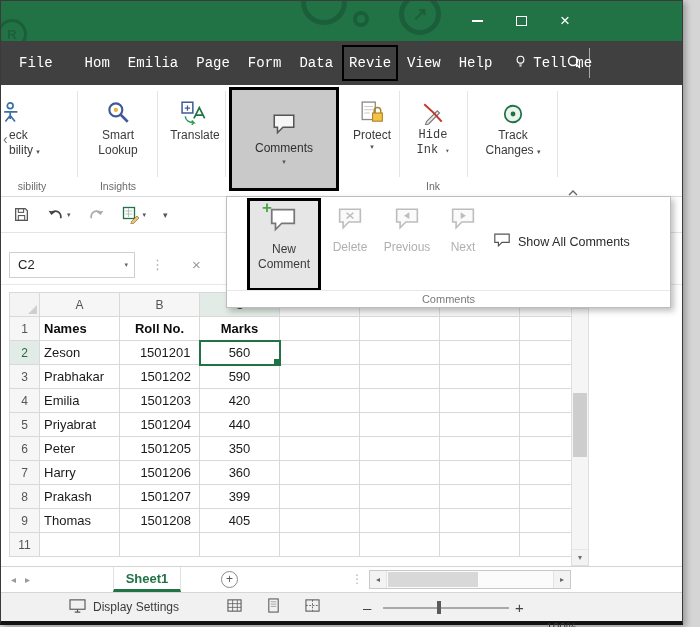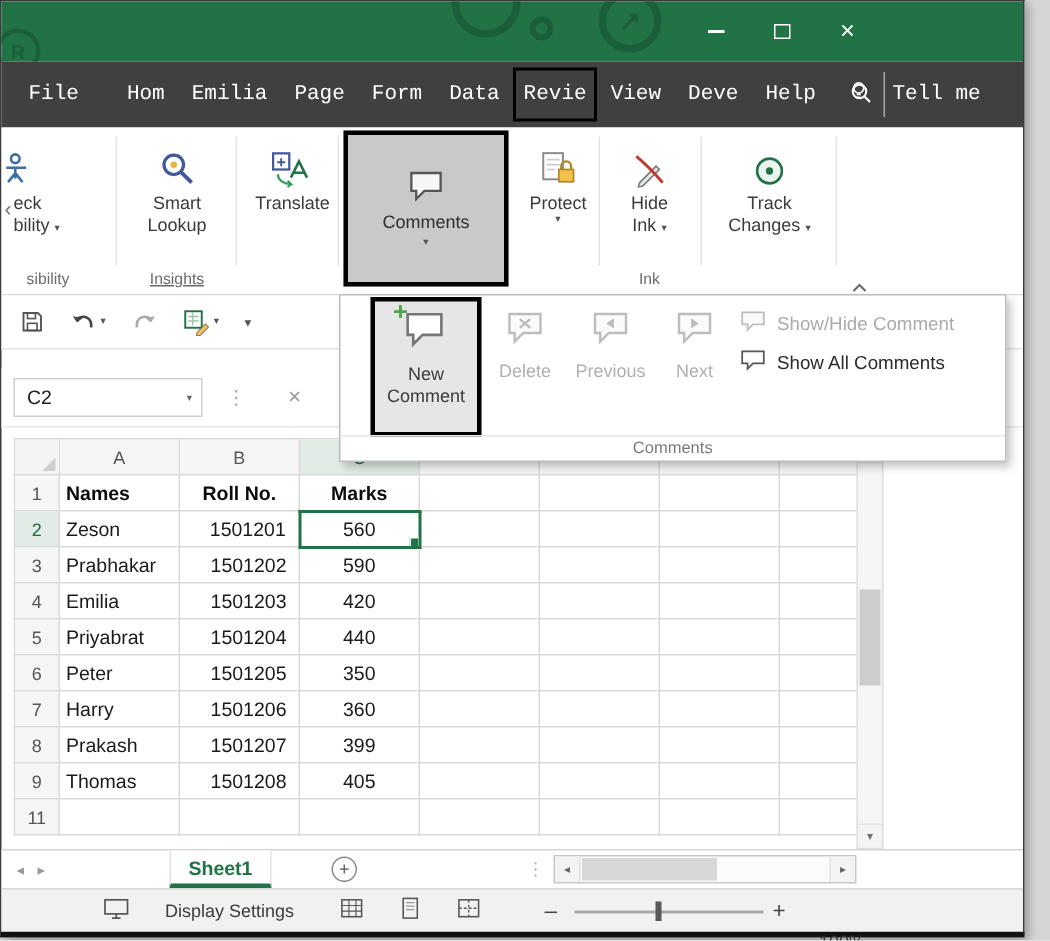--- a/index.html
+++ b/index.html
@@ -21,21 +21,21 @@
   .min-bar { width:11px; height:2px; background:#fff; display:block; }
   .max-box { width:11px; height:10px; border:1.5px solid #fff; display:block; }
   .ctl.close { font-size:17px; }
 
   
   .menubar { position:absolute; left:0; top:40px; width:100%; height:44px; background:#404040;
              display:flex; align-items:center; padding-left:9px; color:#fff;font-family:Liberation Mono, monospace; }
   .mtab { font-size:14px; padding:0 9px; height:44px; display:flex; align-items:center; white-space:nowrap; }
   .mtab.first { margin-right:14px; }
   .mtab.boxed { border:2px solid #000; height:36px; padding:0 5px; }
-  .mtellme { display:flex; align-items:center; gap:15px; margin-left:12px; font-size:14px; }
+  .mtellme { display:flex; align-items:center; gap:5px; margin-left:12px; font-size:14px; }
   .msearch { position:absolute; left:565px; top:13px; }
   .mdiv { position:absolute; left:588px; top:7px; width:1px; height:30px; background:rgba(255,255,255,.55); }
 
   
   .ribbon { position:absolute; left:0; top:84px; width:100%; height:112px; background:#fff; border-bottom:1px solid #dadada; }
   .rbtn { position:absolute; top:4px; height:92px; display:flex; flex-direction:column; align-items:center; font-size:12px; color:#3b3b3b; text-align:center; line-height:15px; }
   .rbtn .ic { height:36px; display:flex; align-items:flex-end; justify-content:center; margin-bottom:3px; }
   .chv { font-size:7px; color:#555; line-height:8px; }
   .grp { position:absolute; top:95px; font-size:10.5px; color:#6b6b6b; text-align:center; }
   .rdiv { position:absolute; top:6px; height:86px; width:1px; background:#e4e4e4; }
@@ -89,21 +89,21 @@
   .newsheet { position:absolute; left:220px; top:4px; width:17px; height:17px; border:1px solid #8a8a8a; border-radius:50%; color:#555; font-size:12px; line-height:14px; text-align:center; }
   .sbdots { position:absolute; left:350px; top:5px; color:#b0b0b0; font-size:12px; }
   .hscroll { position:absolute; left:368px; top:3px; width:202px; height:19px; border:1px solid #c9c9c9; background:#fbfbfb; }
   .hbtn { position:absolute; top:0; width:17px; height:100%; text-align:center; font-size:8px; color:#666; line-height:17px; background:#f3f3f3; }
   .hbtn.l { left:0; border-right:1px solid #e3e3e3; }
   .hbtn.r { right:0; border-left:1px solid #e3e3e3; }
   .hthumb { position:absolute; left:18px; top:1px; bottom:1px; width:90px; background:#d8d8d8; }
 
   
   .statusbar { position:absolute; left:0; top:591px; width:100%; height:29px; background:#f1f1f1; border-top:1px solid #d6d6d6; font-size:12px; color:#3b3b3b; }
-  .ds { position:absolute; left:68px; top:0; height:100%; display:flex; align-items:center; gap:24px; }
+  .ds { position:absolute; left:68px; top:0; height:100%; display:flex; align-items:center; gap:7px; }
   .views { position:absolute; left:226px; top:0; height:100%; display:flex; align-items:center; gap:24px; }
   .zo { position:absolute; top:0; height:100%; display:flex; align-items:center; font-size:15px; color:#444; }
   .zo.minus { left:362px; } .zo.plus { left:514px; }
   .ztrack { position:absolute; left:382px; top:14px; width:126px; height:2px; background:#a9a9a9; }
   .zthumb { position:absolute; left:54px; top:-6px; width:4px; height:13px; background:#5a5a5a; }
   .zlabel { position:absolute; left:545px; top:0; height:100%; display:flex; align-items:center; color:#333;margin-top:21px; }
 
   
   .panel { position:absolute; left:225px; top:195px; width:445px; height:112px; background:#fff; border:1px solid #bdbdbd;
            box-shadow:3px 3px 6px rgba(0,0,0,.25); z-index:60; font-size:12px; color:#3b3b3b; }
@@ -146,21 +146,20 @@
 
     <div class="menubar">
       <div class="mtab first">File</div>
       <div class="mtab">Hom</div>
       <div class="mtab">Emilia</div>
       <div class="mtab">Page</div>
       <div class="mtab">Form</div>
       <div class="mtab">Data</div>
       <div class="mtab boxed">Revie</div>
       <div class="mtab">View</div>
-      <div class="mtab">Deve</div>
       <div class="mtab">Help</div>
       <div class="mtellme">
         <span>
           <svg viewBox="0 0 16 16" width="15" height="15">
               <circle cx="8" cy="6" r="3.6" fill="none" stroke="#fff" stroke-width="1.2"></circle>
               <path d="M6.5 10.6h3M6.9 12.6h2.2" stroke="#fff" stroke-width="1.2" fill="none"></path>
             </svg>
         </span>
         <span>Tell me</span>
       </div>
@@ -196,21 +195,21 @@
         <span class="ic">
           <svg viewBox="0 0 24 24" width="26" height="26">
               <circle cx="10" cy="10" r="6" fill="none" stroke="#41599c" stroke-width="2"></circle>
               <line x1="14.5" y1="14.5" x2="21" y2="21" stroke="#41599c" stroke-width="2.4"></line>
               <circle cx="10" cy="10" r="2" fill="#e9b63a"></circle>
             </svg>
         </span>
         <span>Smart</span>
         <span>Lookup</span>
       </div>
-      <div class="grp" style="left:86px;width:62px;text-decoration:underline;">Insights</div>
+      <div class="grp" style="left:86px;width:62px;">Insights</div>
 
       <div class="rdiv" style="left:156px;"></div>
 
       <div class="rbtn" style="left:162px;width:64px;">
         <span class="ic">
           <svg viewBox="0 0 26 22" width="28" height="24">
             <rect x="1" y="1" width="10" height="10" fill="none" stroke="#41599c" stroke-width="1.4"></rect>
             <path d="M3.5 6.5h5M6 4v5" stroke="#41599c" stroke-width="1.2" fill="none"></path>
             <path d="M12 16l5-10 5 10M14 13h6" fill="none" stroke="#217346" stroke-width="1.6"></path>
             <path d="M4 14c0 4 4 6 8 6l-2-2m2 2l-2 2" fill="none" stroke="#2e9e57" stroke-width="1.4"></path>
@@ -240,21 +239,21 @@
             <path d="M13 11v-2a3 3 0 0 1 6 0v2" fill="none" stroke="#b08420" stroke-width="1.4"></path>
             <rect x="11.5" y="11" width="9" height="7.5" fill="#f2c24b" stroke="#b08420" stroke-width="1"></rect>
           </svg>
         </span>
         <span>Protect</span>
         <span class="chv">▾</span>
       </div>
 
       <div class="rdiv" style="left:398px;"></div>
 
-      <div class="rbtn" style="left:406px;width:52px;">
+      <div class="rbtn" style="left:406px;width:52px;font-family:Liberation Mono, monospace;">
         <span class="ic">
           <svg viewBox="0 0 22 22" width="24" height="24">
             <path d="M5 19L15 9l2 2L7 21l-3 1z" fill="#e8e8e8" stroke="#777" stroke-width="1"></path>
             <path d="M3 3c6 5 10 9 16 16" stroke="#c0392b" stroke-width="1.8" fill="none"></path>
           </svg>
         </span>
         <span>Hide</span>
         <span><span>Ink</span> <span class="chv">▾</span></span>
       </div>
       <div class="grp" style="left:406px;width:52px;">Ink</div>
@@ -544,28 +543,20 @@
       <div class="ditem" style="left:214px;width:44px;">
         <span>
           <svg viewBox="0 0 24 20" width="28" height="23">
               <path d="M3 2h18v11h-10l-5 5v-5H3z" fill="#fafafa" stroke="#bdbdbd" stroke-width="1.4"></path>
               <path d="M10 4.5l4.5 3L10 10.5z" fill="#bdbdbd"></path>
             </svg>
         </span>
         <span>Next</span>
       </div>
 
-      <div class="ritem off" style="top:10px;">
-        <span>
-          <svg viewBox="0 0 20 16" width="18" height="15">
-              <path d="M2 1h16v9h-8l-4 4v-4H2z" fill="#fafafa" stroke="#bdbdbd" stroke-width="1.3"></path>
-            </svg>
-        </span>
-        <span>Show/Hide Comment</span>
-      </div>
 
       <div class="ritem on" style="top:36px;">
         <span>
           <svg viewBox="0 0 20 16" width="18" height="15">
               <path d="M2 1h16v9h-8l-4 4v-4H2z" fill="#fff" stroke="#555" stroke-width="1.3"></path>
             </svg>
         </span>
         <span>Show All Comments</span>
       </div>
 

